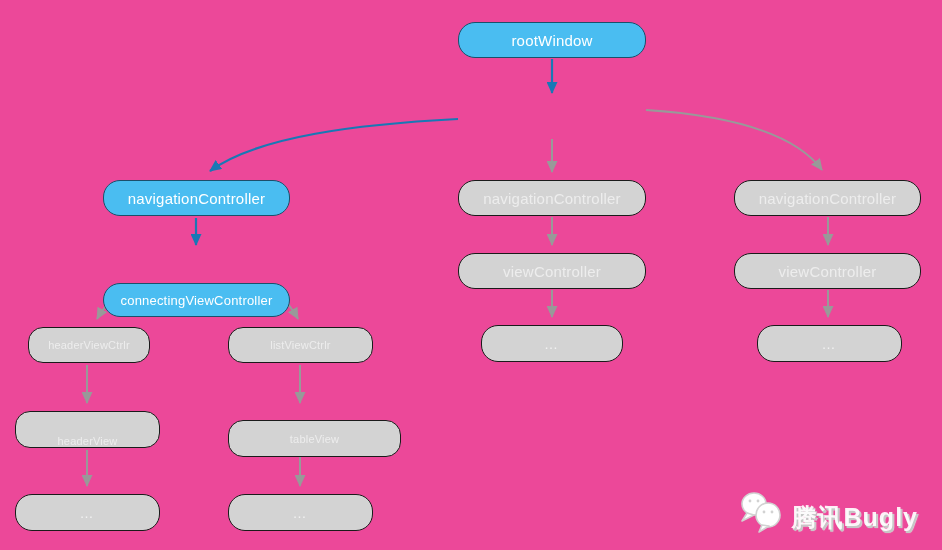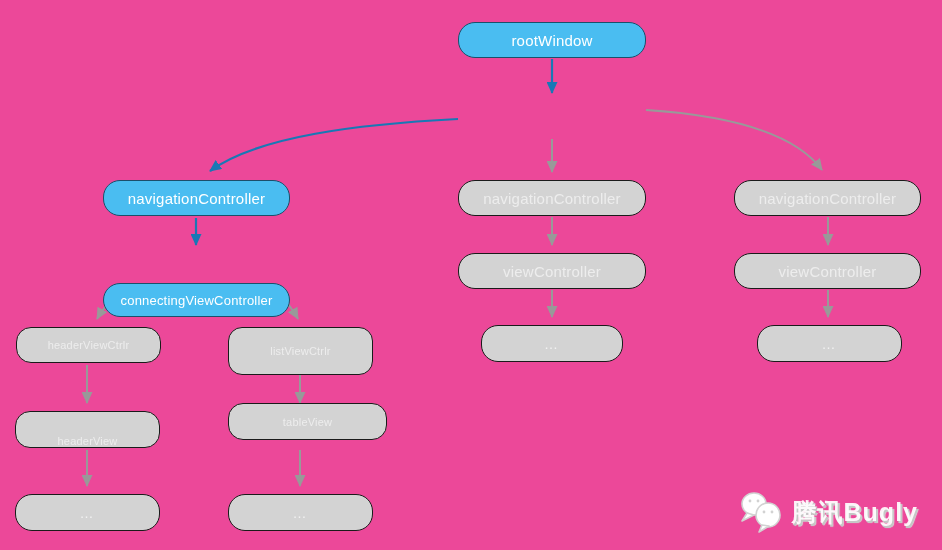--- a/index.html
+++ b/index.html
@@ -43,40 +43,40 @@
   }
   .node.small { font-size: 11px; border-radius: 15px; }
   .node.mid   { font-size: 13px; }
   .node.dots  { font-size: 14px; letter-spacing: 2px; color: #F2F2F2; }
 
   
   #n-root       { left: 458px; top: 22px;  width: 188px; height: 36px; }
   #n-tabbar     { left: 458px; top: 100px; width: 188px; height: 37px; }
   #n-nav-left   { left: 103px; top: 180px; width: 187px; height: 36px; }
   #n-connect    { left: 103px; top: 260px; width: 187px; height: 34px; margin-top: 23px; }
-  #n-headerctrl { left: 16px;  top: 327px; width: 145px; height: 36px; }
-  #n-listctrl   { left: 228px; top: 327px; width: 145px; height: 48px; border-radius: 14px; }
+  #n-headerctrl { left: 28px;  top: 327px; width: 122px; height: 36px; }
+  #n-listctrl   { left: 228px; top: 327px; width: 145px; height: 36px; }
   #n-headerview { left: 15px;  top: 411px; width: 145px; height: 37px; align-items: flex-end; }
-  #n-tableview  { left: 228px; top: 403px; width: 159px; height: 37px; }
+  #n-tableview  { left: 228px; top: 420px; width: 173px; height: 37px; }
   #n-dots-l1    { left: 15px;  top: 494px; width: 145px; height: 37px; }
   #n-dots-l2    { left: 228px; top: 494px; width: 145px; height: 37px; }
   #n-nav-mid    { left: 458px; top: 180px; width: 188px; height: 36px; }
   #n-view-mid   { left: 458px; top: 253px; width: 188px; height: 36px; }
   #n-dots-mid   { left: 481px; top: 325px; width: 142px; height: 37px; }
   #n-nav-right  { left: 734px; top: 180px; width: 187px; height: 36px; }
   #n-view-right { left: 734px; top: 253px; width: 187px; height: 36px; }
   #n-dots-right { left: 757px; top: 325px; width: 145px; height: 37px; }
 
   .watermark {
     position: absolute;
     right: 24px;
     bottom: 16px;
     z-index: 3;
     display: flex;
-    align-items: center;
+    align-items: flex-end;
     gap: 6px;
   }
   .watermark-text {
     font-size: 25px;
     font-weight: bold;
     color: rgba(255,255,255,0.92);
     text-shadow: 1.5px 1.5px 0 #c6c6c6, 2px 2px 1px #dedede;
     letter-spacing: 1px;
   }
 </style>

